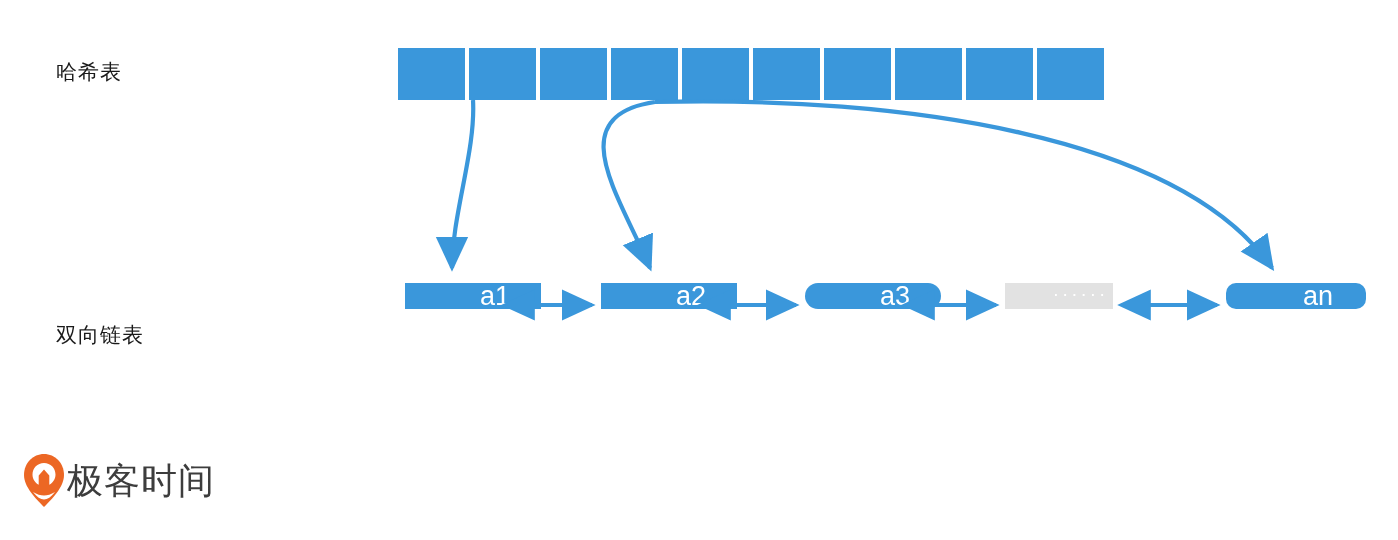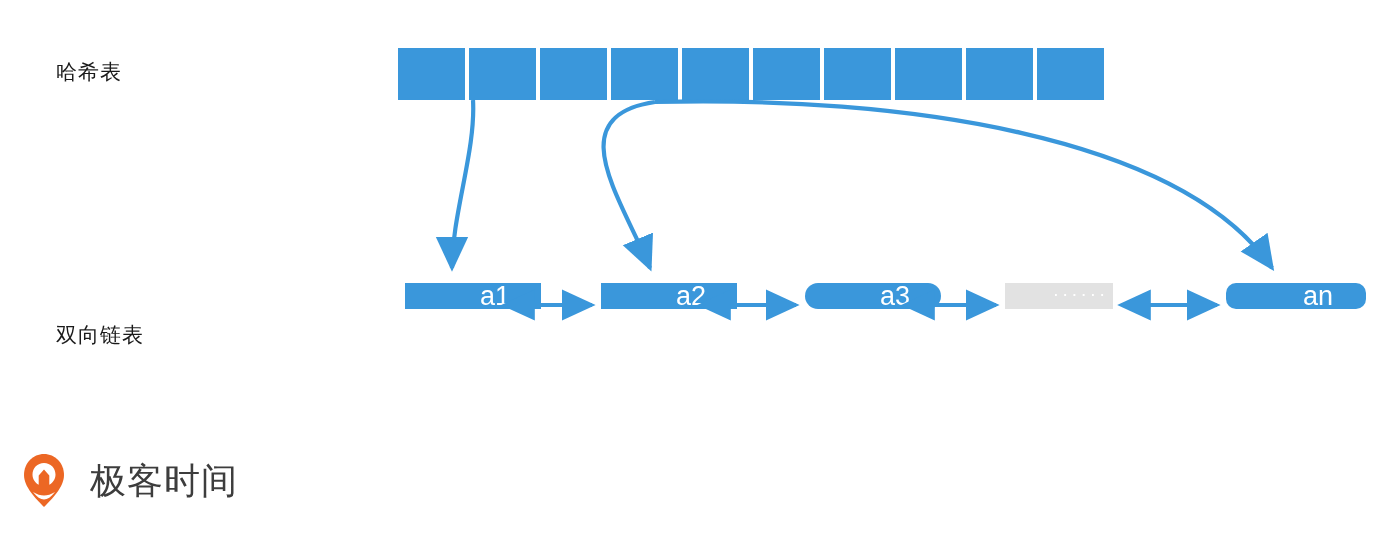--- a/index.html
+++ b/index.html
@@ -81,21 +81,21 @@
     height: 540px;
     pointer-events: none;
   }
 
   .logo {
     position: absolute;
     left: 22px;
     top: 452px;
     display: flex;
     align-items: center;
-    gap: 24px;
+    gap: 1px;
     justify-content: center;
   }
   .logo-text {
     font-size: 36px;
     color: #3d3d3d;
     font-family: "Liberation Sans", "DejaVu Sans", sans-serif;
     letter-spacing: 1px;
   }
 </style>
 </head>

